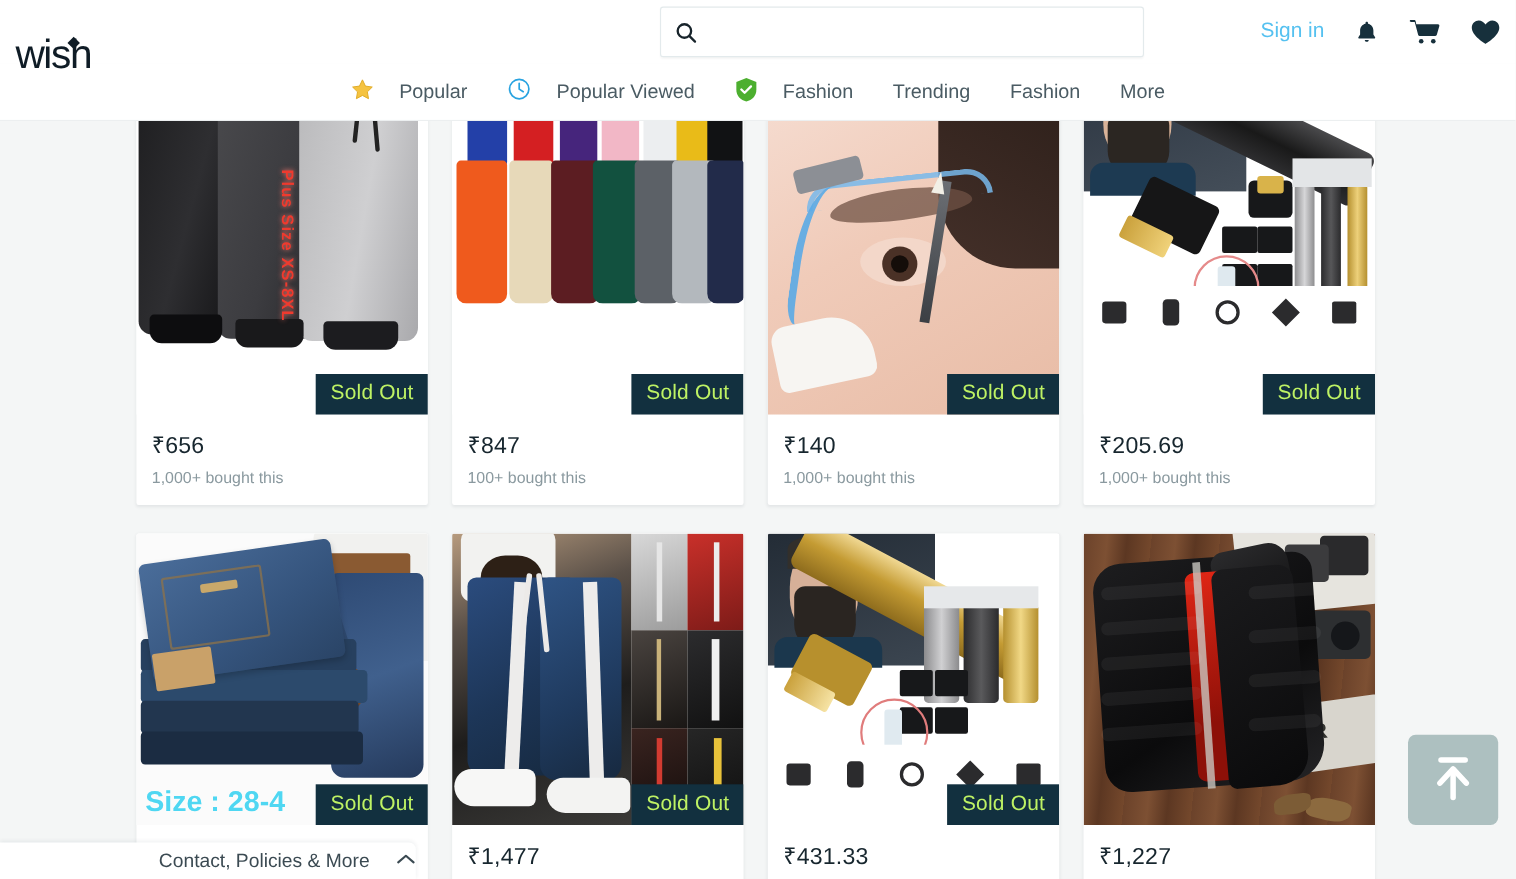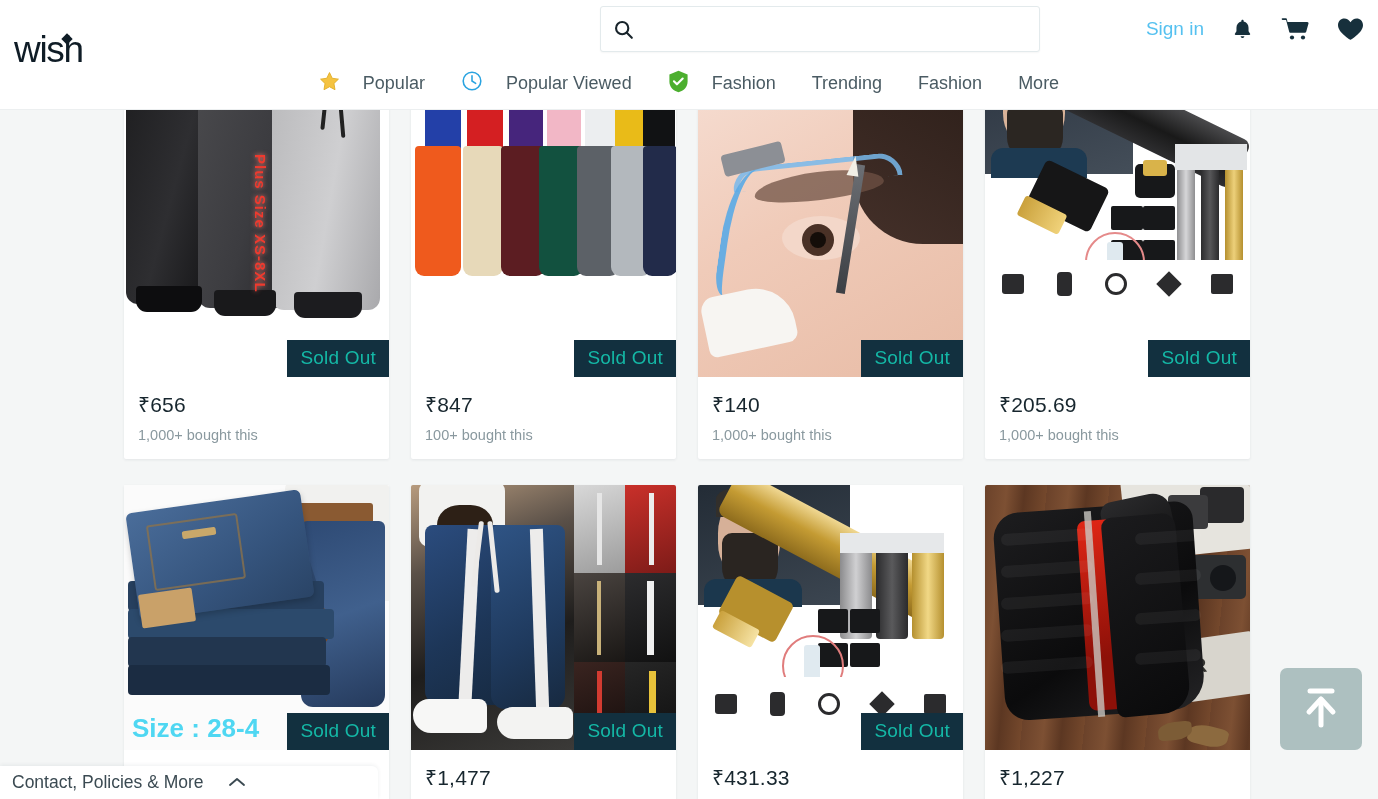--- a/index.html
+++ b/index.html
@@ -151,21 +151,21 @@
     position: relative;
     width: 265px; height: 265px;
     overflow: hidden;
     background: #fff;
   }
   .card-img .canvas { position: absolute; inset: 0; }
   .sold-out {
     position: absolute;
     right: 0; bottom: 0;
     background: #12303f;
-    color: #14b8a6;
+    color: #bef264;
     font-size: 19px;
     padding: 7px 13px 8px;
     letter-spacing: .2px;
     font-family: "Liberation Sans", sans-serif;
   }
   .card-info { padding: 13px 14px 16px; }
   .price {
     font-size: 21px;
     color: #17262e;
     letter-spacing: .2px;
@@ -186,20 +186,21 @@
     height: 33px;
     background: #fff;
     border-top-right-radius: 6px;
     display: flex;
     align-items: center;
     padding-left: 12px;
     gap: 24px;
     box-shadow: 0 -1px 4px rgba(20,40,50,.07);
     cursor: pointer;
     z-index: 30;
+    justify-content: flex-end;
   }
   .footer-bar .label {
     font-size: 17.5px;
     color: #3b4a52;
     font-family: "Liberation Sans", sans-serif;
   }
 
   
   .scroll-top {
     position: absolute;

